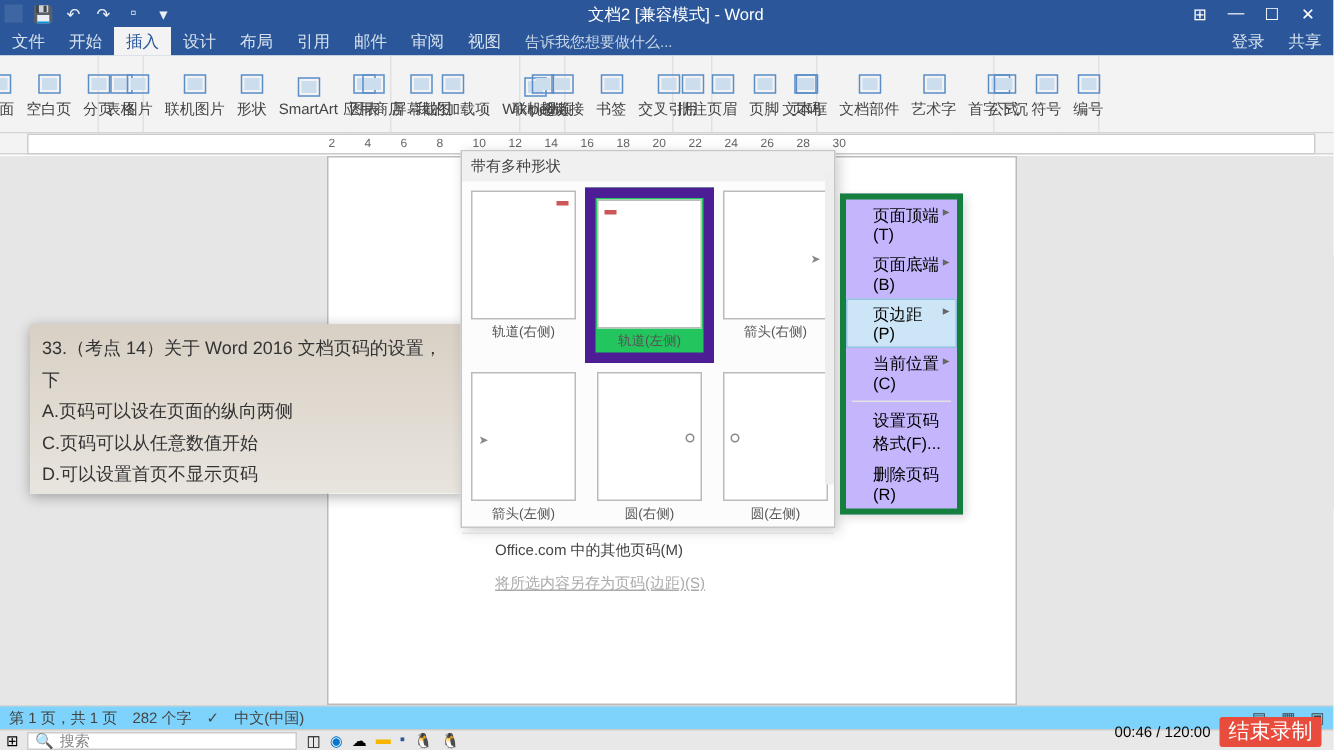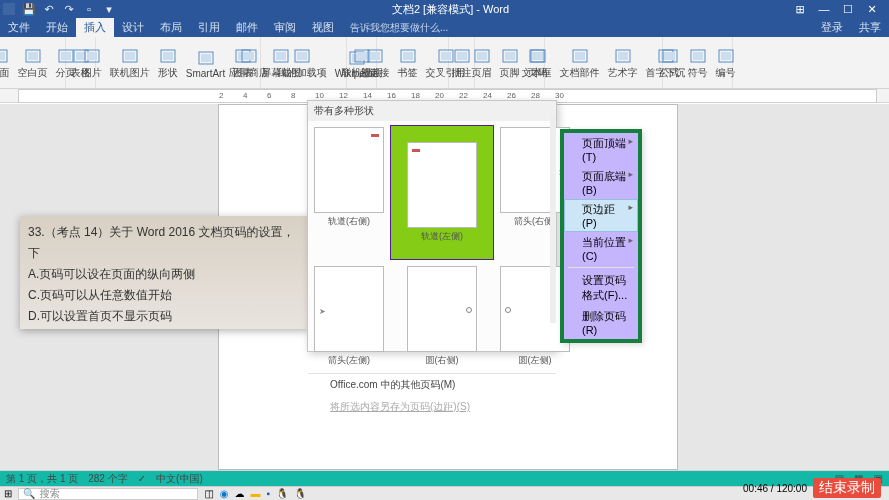--- a/index.html
+++ b/index.html
@@ -29,28 +29,28 @@
 .doc-text { position: absolute; left: 298px; top: 164px; font-size: 11px; color: #333; line-height: 1.7; }
 .pg-dropdown { position: absolute; top: 95px; left: 560px; width: 82px; background: #c4b5fd; border: 4px solid #15803d; box-shadow: 2px 2px 6px rgba(0,0,0,0.15); font-size: 11px; margin-top: 34px; }
 .pg-item { padding: 3px 5px 3px 18px; cursor: pointer; position: relative; display: flex; justify-content: space-between; }
 .pg-item:hover, .pg-item.hover { background: #cde6f7; border: 1px solid #92c0e0; padding: 2px 4px 2px 17px; }
 .pg-arrow { font-size: 9px; color: #666; }
 .pg-sep { height: 1px; background: #e1e1e1; margin: 2px 4px; }
 .gallery { position: absolute; top: 100px; left: 307px; width: 250px; height: 252px; background: #fcfcfc; border: 1px solid #c6c6c6; box-shadow: 2px 2px 8px rgba(0,0,0,0.2); }
 .gallery-header { padding: 3px 6px; font-size: 10px; color: #444; background: #f0f0f0; }
 .gallery-grid { display: grid; grid-template-columns: repeat(3, 1fr); gap: 4px; padding: 4px; }
 .gallery-item { display: flex; flex-direction: column; align-items: center; cursor: pointer; padding: 2px; }
-.gallery-item:hover, .gallery-item.hover { background: #84cc16; border: 1px solid #4c1d95; padding: 16px; }
+.gallery-item:hover, .gallery-item.hover { background: #22c55e; border: 7px solid #4c1d95; padding: 1px; }
 .thumb { width: 70px; height: 86px; background: #fff; border: 1px solid #bbb; position: relative; }
 .thumb-label { font-size: 9px; color: #555; margin-top: 2px; }
 .gallery-footer { border-top: 1px solid #e1e1e1; }
 .gallery-footer-item { padding: 4px 6px 4px 22px; font-size: 10px; color: #444; cursor: pointer; }
 .gallery-footer-item.disabled { color: #aaa; cursor: default; text-decoration: underline; }
 .scroll-v { position: absolute; right: 0; top: 14px; bottom: 28px; width: 6px; background: #eee; }
-.statusbar { position: absolute; bottom: 14px; left: 0; right: 0; height: 16px; background: #14b8a6; border-top: 1px solid #d4d4d4; display: flex; align-items: center; font-size: 10px; color: #444; padding: 0 6px; gap: 10px; text-align: center; }
+.statusbar { position: absolute; bottom: 14px; left: 0; right: 0; height: 16px; background: #7dd3fc; border-top: 1px solid #d4d4d4; display: flex; align-items: center; font-size: 10px; color: #444; padding: 0 6px; gap: 10px; text-align: center; }
 .taskbar { position: absolute; bottom: 0; left: 0; right: 0; height: 14px; background: #e8e8e8; border-top: 1px solid #ccc; display: flex; align-items: center; padding: 0 4px; gap: 6px; font-size: 10px; }
 .search-box { flex: 0 0 180px; height: 12px; background: #fff; border: 1px solid #ccc; padding: 0 4px; color: #888; display: flex; align-items: center; gap: 4px; }
 .video-controls { position: absolute; right: 8px; bottom: 2px; display: flex; align-items: center; gap: 6px; }
 .red-btn { background: #e74c3c; color: #fff; padding: 1px 6px; font-size: 14px; border-radius: 2px; }
 svg { display: block; }
 </style>
 </head>
 <body>
 
 <div class="titlebar">

